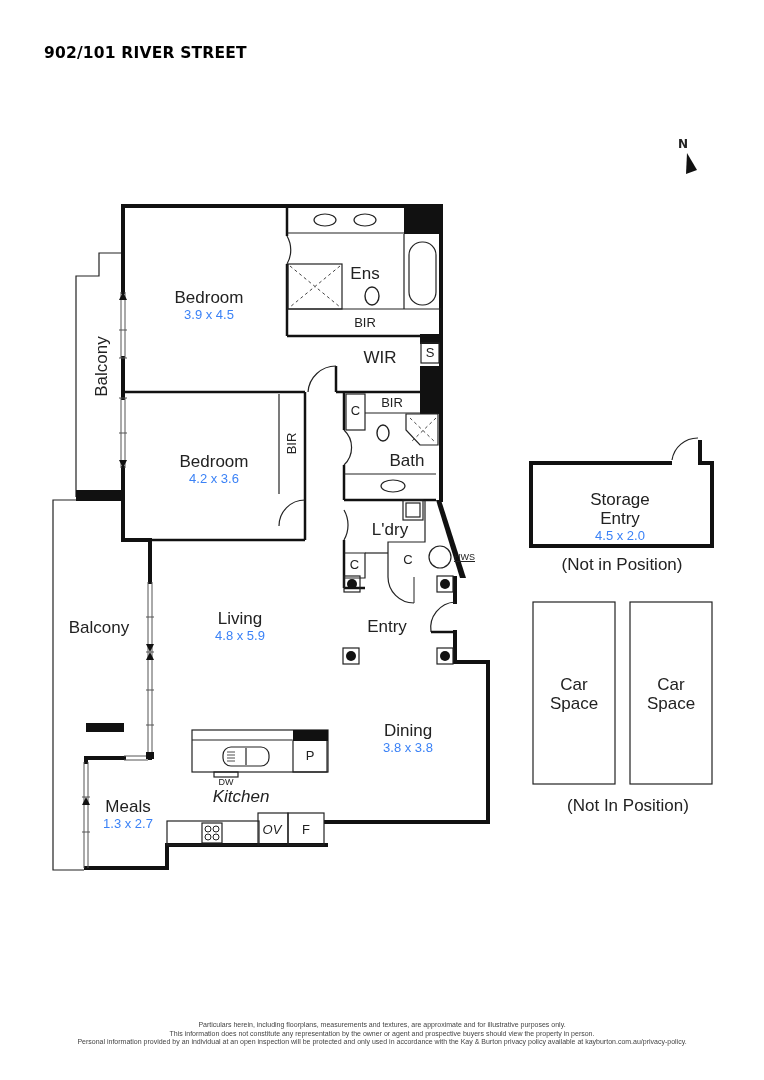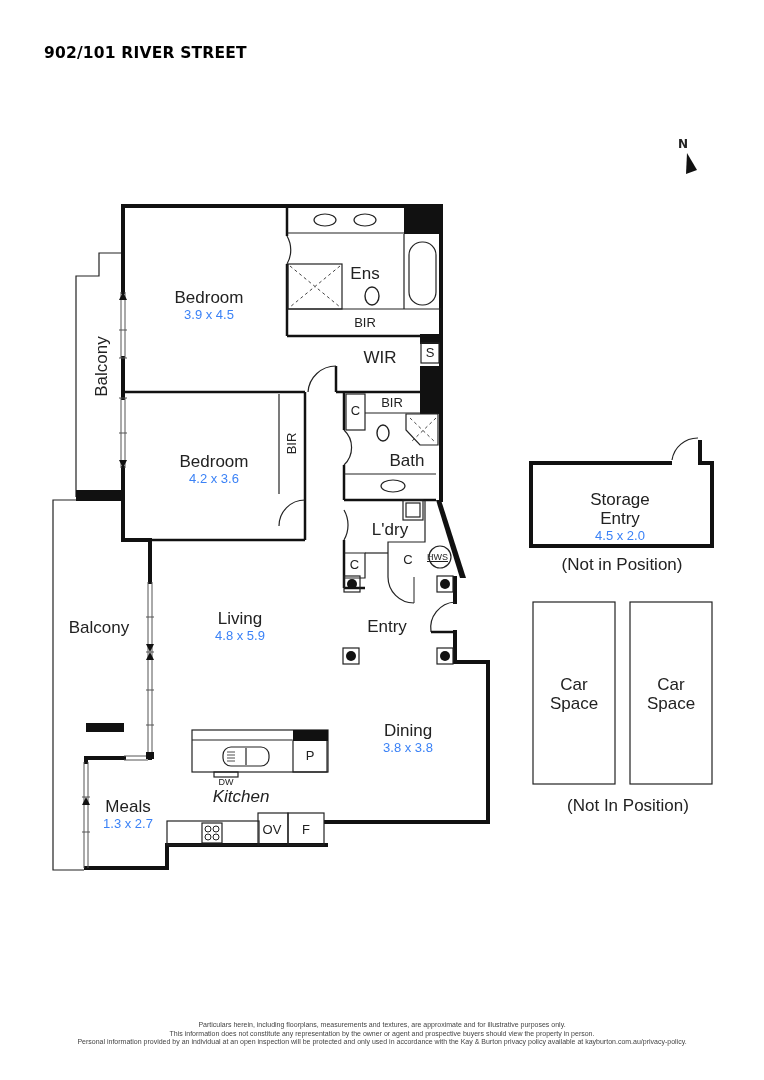--- a/index.html
+++ b/index.html
@@ -252,21 +252,21 @@
 <div class="lbl small" style="left:346px;top:403px;width:19px;">C</div>
 <div class="lbl" style="left:372px;top:451px;width:70px;">
     <span class="n">Bath</span>
   </div>
 <div class="lbl small vert" style="left:276px;top:436px;width:30px;">BIR</div>
 <div class="lbl" style="left:365px;top:520px;width:50px;">
     <span class="n">L'dry</span>
   </div>
 <div class="lbl small" style="left:344px;top:557px;width:21px;">C</div>
 <div class="lbl small" style="left:398px;top:552px;width:20px;">C</div>
-<div class="lbl tiny" style="left:427px;top:552px;width:16px;text-decoration:underline;">HWS</div>
+<div class="lbl tiny" style="left:454px;top:552px;width:16px;text-decoration:underline;">HWS</div>
 <div class="lbl vert" style="left:66px;top:357px;width:70px;">
     <span class="n">Balcony</span>
   </div>
 <div class="lbl" style="left:55px;top:618px;width:88px;">
     <span class="n">Balcony</span>
   </div>
 <div class="lbl" style="left:190px;top:609px;width:100px;">
   <span class="n">Living</span>
   <span class="d">4.8 x 5.9</span>
 </div>
@@ -275,21 +275,21 @@
   </div>
 <div class="lbl" style="left:368px;top:721px;width:80px;">
   <span class="n">Dining</span>
   <span class="d">3.8 x 3.8</span>
 </div>
 <div class="lbl" style="left:200px;top:787px;width:82px;font-style:italic;">
     <span class="n">Kitchen</span>
   </div>
 <div class="lbl tiny" style="left:214px;top:777px;width:24px;">DW</div>
 <div class="lbl small" style="left:293px;top:748px;width:34px;">P</div>
-<div class="lbl small" style="left:258px;top:822px;width:28px;">OV</div>
+<div class="lbl small" style="left:258px;top:822px;width:28px;font-style:italic;">OV</div>
 <div class="lbl small" style="left:288px;top:822px;width:36px;">F</div>
 <div class="lbl" style="left:92px;top:797px;width:72px;">
   <span class="n">Meals</span>
   <span class="d">1.3 x 2.7</span>
 </div>
 
 <div class="lbl" style="left:560px;top:478px;width:120px;margin-top:12px;">
   <span class="n">Storage</span>
   <span class="n">Entry</span>
   <span class="d">4.5 x 2.0</span>

